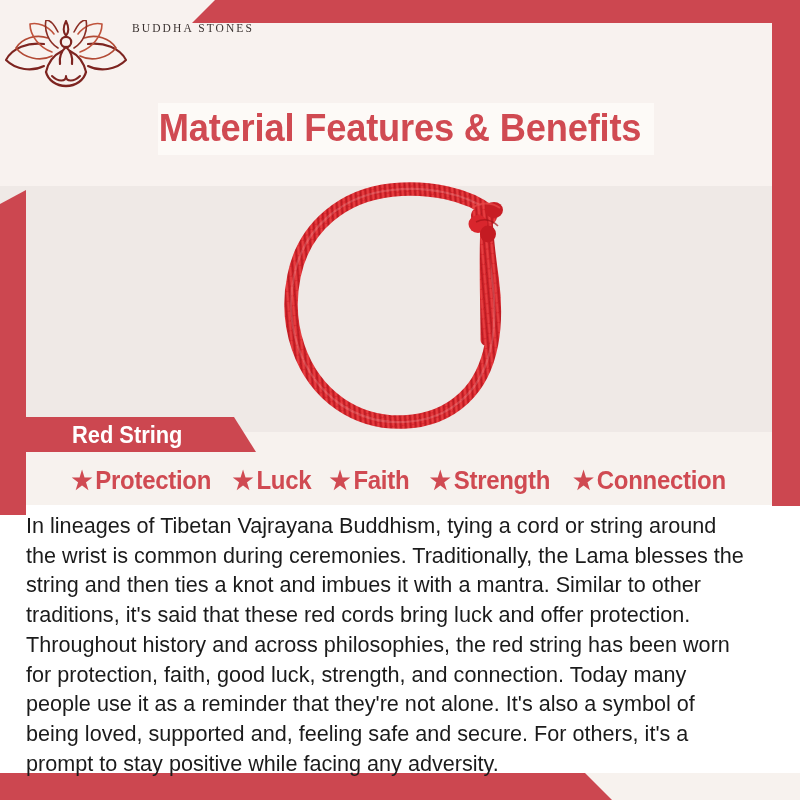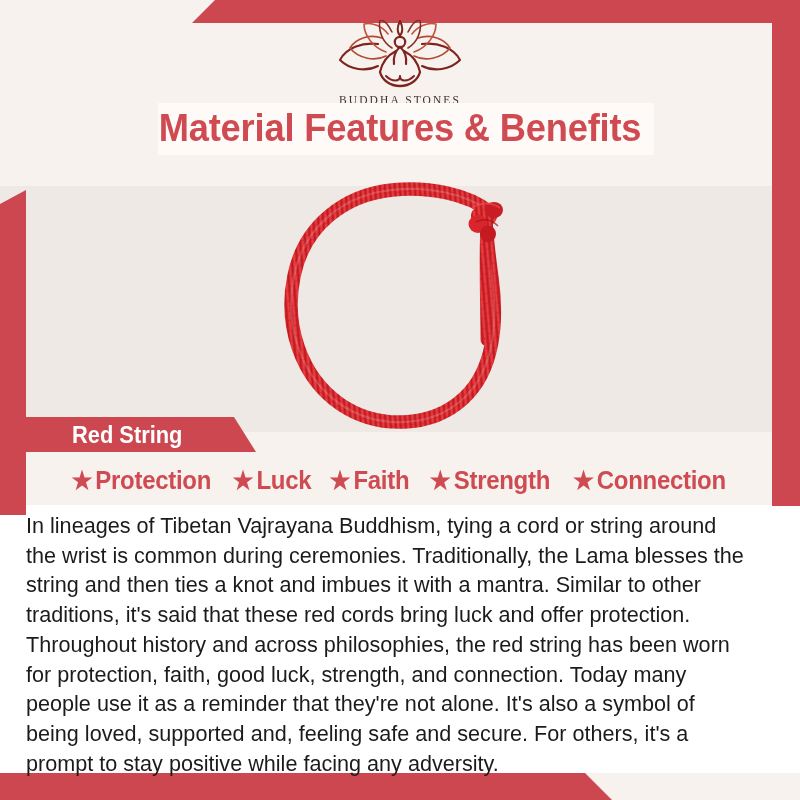--- a/index.html
+++ b/index.html
@@ -69,22 +69,21 @@
     left: 0; top: 773px; width: 800px; height: 27px;
     background: #cc4750;
     clip-path: polygon(0 0, 585px 0, 612px 27px, 0 27px);
   }
 
   
   .logo-wrap {
     position: absolute;
     left: 0; top: 20px; width: 800px;
     display: flex;
-    flex-direction: column;
-    align-items: center;
+    flex-direction: row;
   }
   .logo-mark { width: 132px; height: 72px; display: block; }
   .logo-word {
     margin-top: 2px;
     font-family: "Liberation Serif", serif;
     font-size: 11.5px;
     letter-spacing: 2.1px;
     color: #3a3230;
     font-weight: 400;
   }

